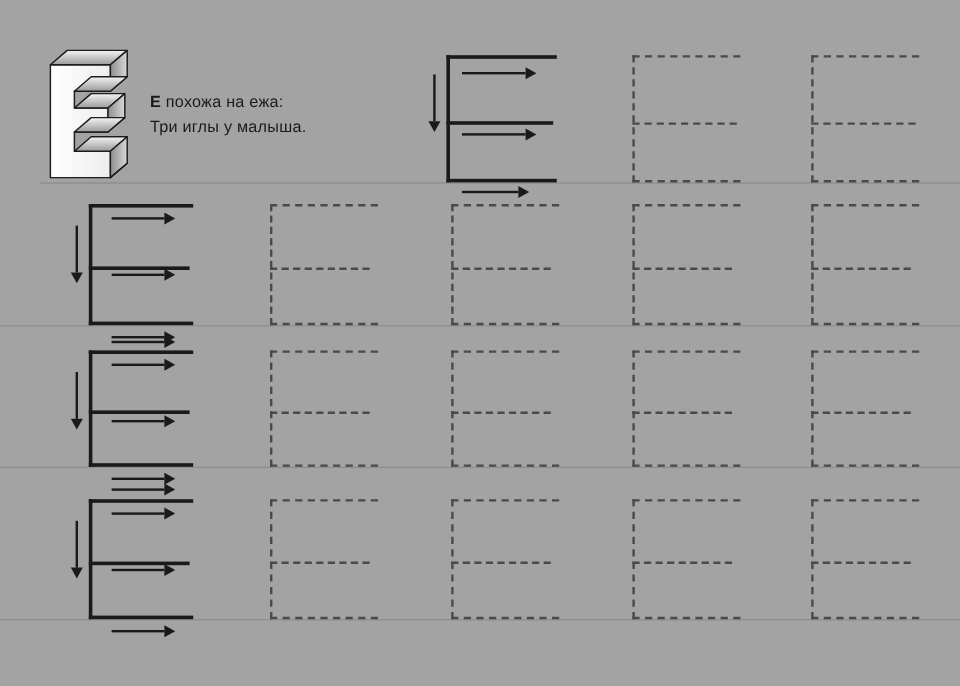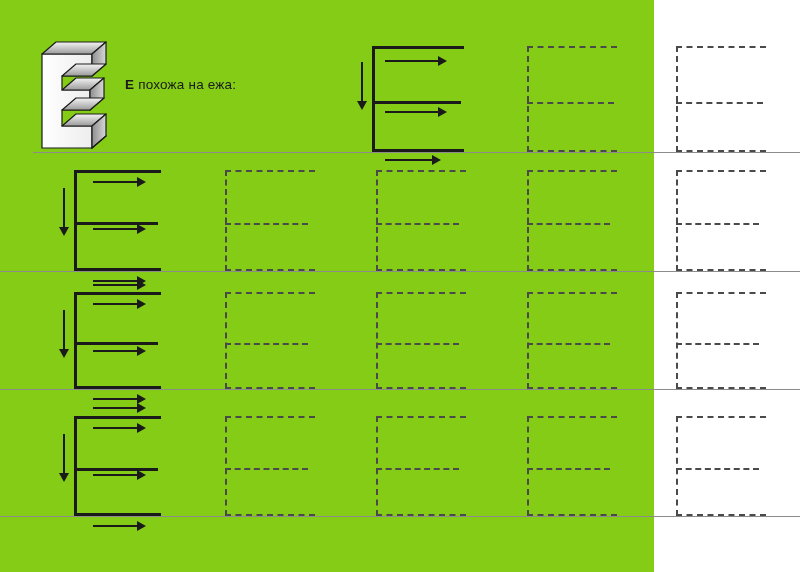--- a/index.html
+++ b/index.html
@@ -3,21 +3,21 @@
 <meta charset="utf-8">
 <title>Propis E</title>
 <style>
   html,body{margin:0;padding:0;}
   body{
     width:800px;height:572px;
     background:#ffffff;
     font-family:"Liberation Sans","DejaVu Sans",sans-serif;
     overflow:hidden;
   }
-  .sheet{position:relative;width:654px;height:572px;background:#84cc16;}
+  .sheet{position:relative;width:800px;height:572px;background:#a3a3a3;}
 
   
   .header{position:absolute;left:0;top:0;width:340px;height:160px;}
   .letter3d{position:absolute;left:40px;top:38px;width:80px;height:122px;}
   .rhyme{
     position:absolute;left:125px;top:74px;width:200px;
     font-size:13.5px;line-height:21px;color:#1a1a1a;
     letter-spacing:.2px;white-space:pre-line;
   }
   .rhyme .cap{font-weight:bold;}
@@ -112,21 +112,21 @@
 
         <path fill="url(#gTop)" d="M22,88 L36,76 L66,76 L52,88 Z"></path>
         <path fill="url(#gSide)" d="M52,88 L66,76 L66,98 L52,110 Z"></path>
 
         <path fill="url(#gSide)" d="M16,4 L16,4 L16,4 Z"></path>
 
         <path fill="url(#gTop)" d="M52,110 L66,98 L66,98 L52,110 Z"></path>
       </g>
     </svg>
 
-    <div class="rhyme"><span class="cap">Е</span><span> похожа на ежа:</span><br></div>
+    <div class="rhyme"><span class="cap">Е</span><span> похожа на ежа:</span><br><span>Три иглы у малыша.</span></div>
   </div>
 
   <div class="row row-1" style="top:0;height:160px;">
     <div class="baseline" style="top:152px;"></div>
 
     <div class="glyph solid" style="left:372px;top:46px;width:92px;height:106px;">
       <div class="g-stem"></div>
       <div class="g-top" style="width:92px;"></div>
       <div class="g-mid" style="top:55px;width:89px;"></div>
       <div class="g-bot" style="width:92px;"></div>

